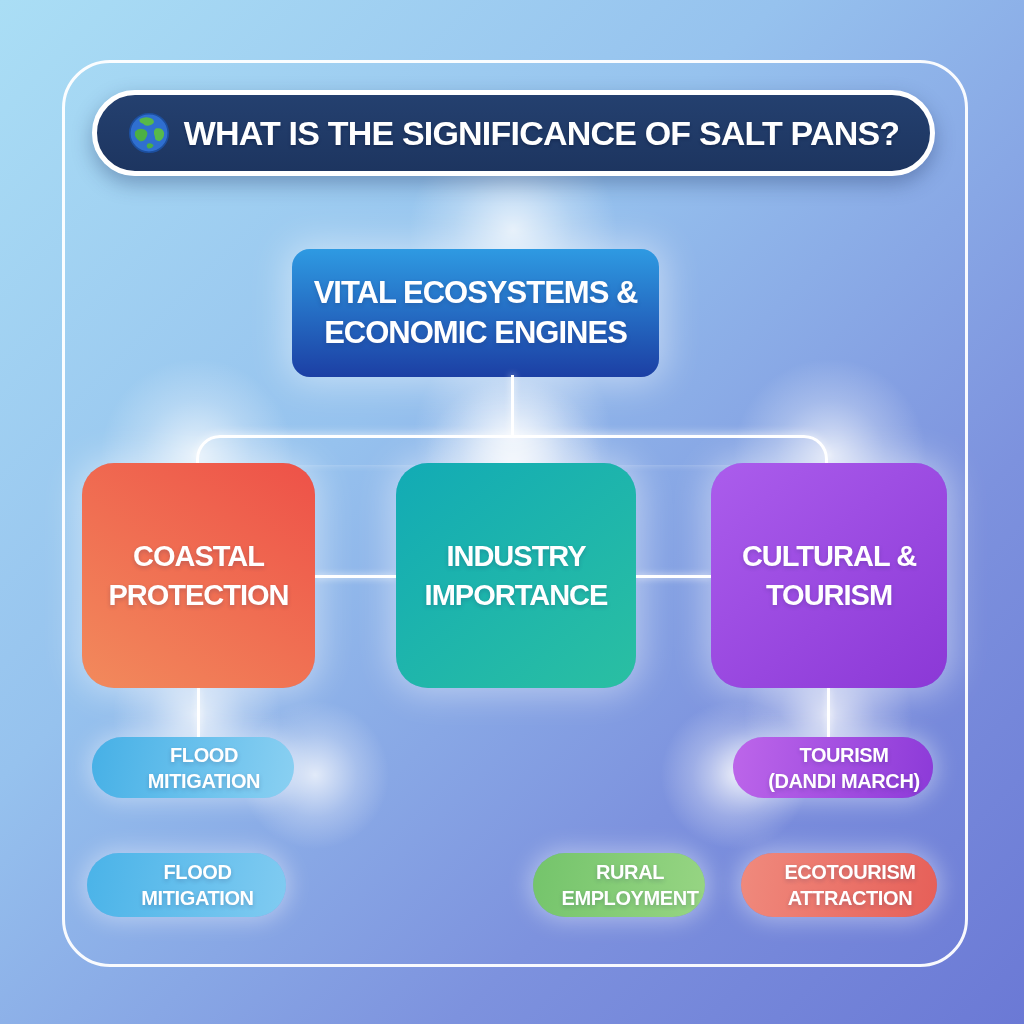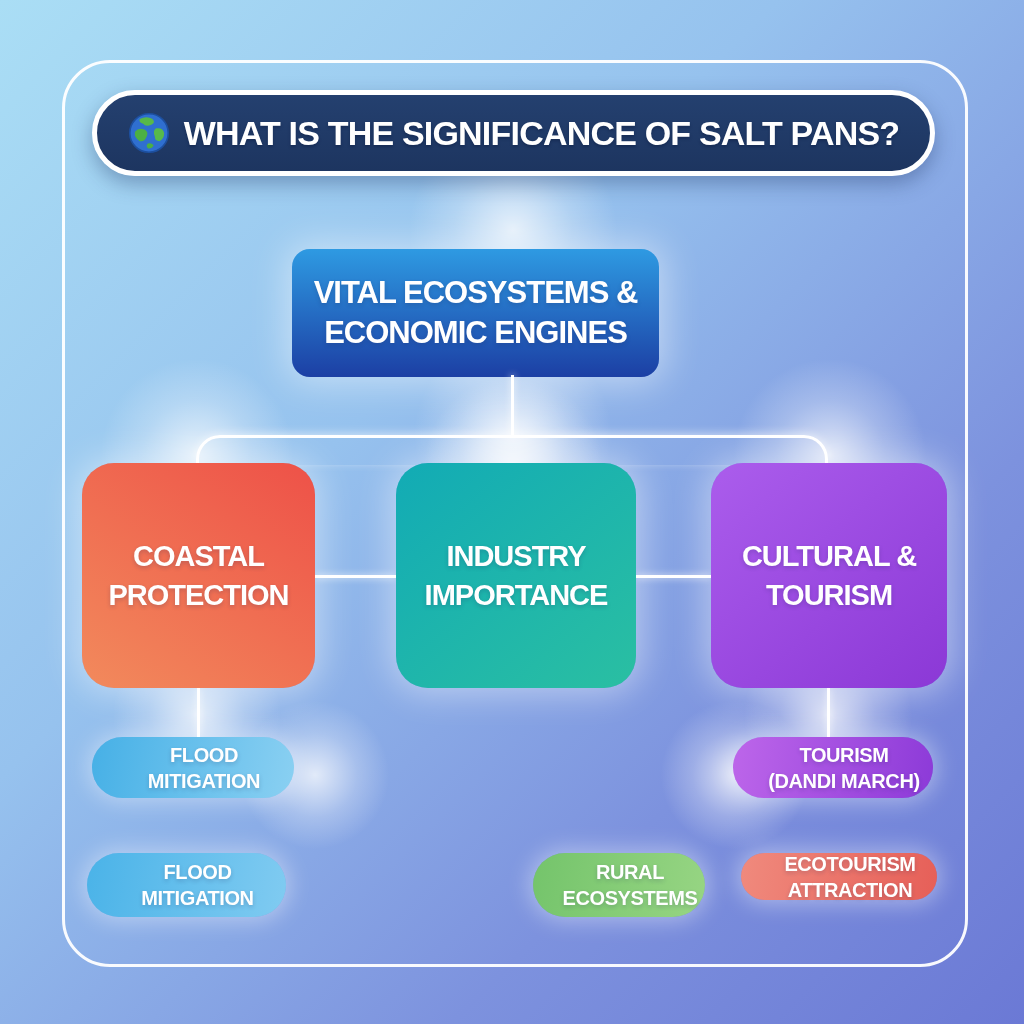--- a/index.html
+++ b/index.html
@@ -68,21 +68,21 @@
   .pill.sub-flood{left:92px;top:737px;width:202px;height:61px;
     background:linear-gradient(100deg,#46b0e6,#8ad0f2);}
   .pill.sub-heritage{left:733px;top:737px;width:200px;height:61px;
     background:linear-gradient(100deg,#bd66ea,#8c3ad8);}
   .pill.b-flood{left:87px;top:853px;width:199px;height:64px;
     background:linear-gradient(100deg,#4ab3e8,#80cbf1);}
   .pill.b-raw{left:315px;top:853px;width:186px;height:64px;
     background:linear-gradient(100deg,#3fc3ad,#67d084);}
   .pill.b-rural{left:533px;top:853px;width:172px;height:64px;
     background:linear-gradient(100deg,#74c46b,#97d583);}
-  .pill.b-eco{left:741px;top:853px;width:196px;height:47px;
+  .pill.b-eco{left:741px;top:853px;width:196px;height:64px;
     background:linear-gradient(100deg,#f08a7d,#e65f58);}
 </style>
 </head>
 <body>
 
 <div class="canvas">
 
   <div class="glow" style="left:403px;top:130px;width:220px;height:200px;"></div>
   <div class="glow" style="left:413px;top:335px;width:200px;height:200px;"></div>
   <div class="glow" style="left:97px;top:360px;width:200px;height:190px;"></div>
@@ -141,20 +141,20 @@
     <span class="label">TOURISM
 (DANDI MARCH)</span>
   </div>
 
   <div class="pill b-flood">
     <span class="label">FLOOD
 MITIGATION</span>
   </div>
   <div class="pill b-rural">
     <span class="label">RURAL
-ECOSYSTEMS</span>
+EMPLOYMENT</span>
   </div>
   <div class="pill b-eco">
     <span class="label">ECOTOURISM
 ATTRACTION</span>
   </div>
 
 </div>
 
 </body></html>

